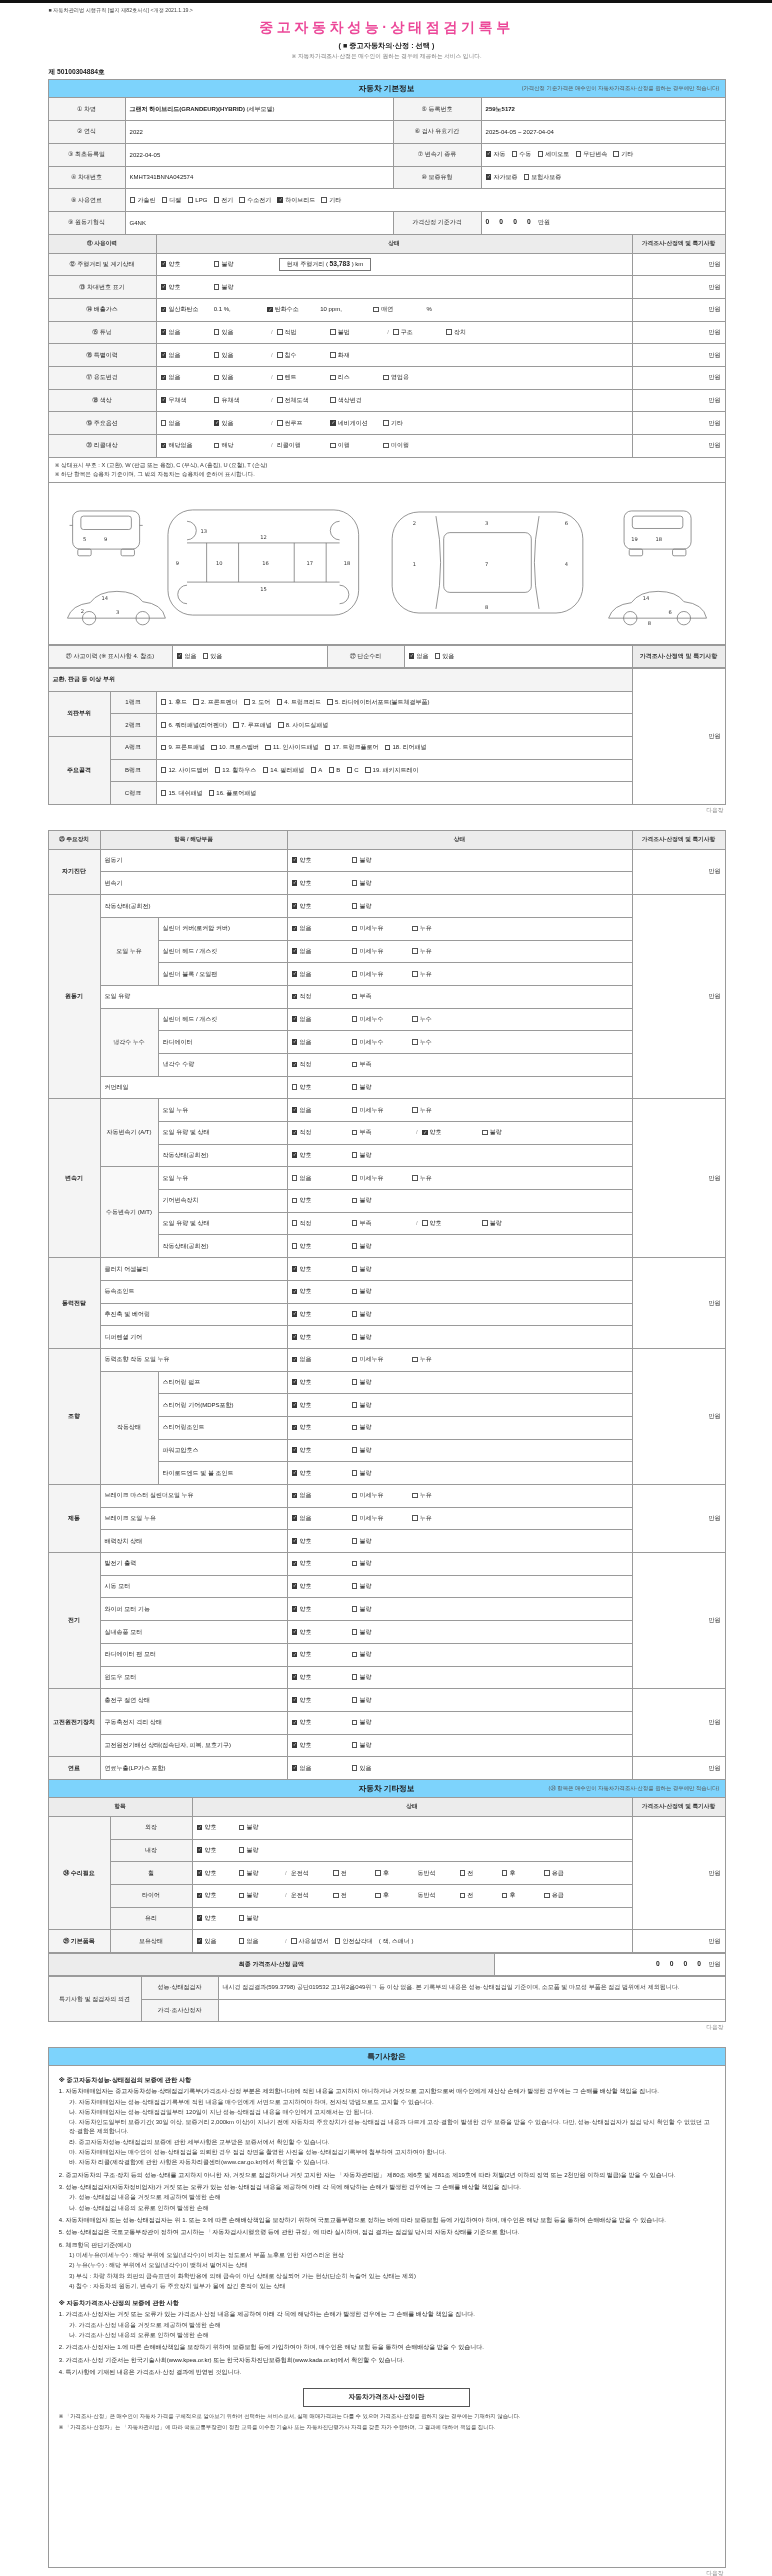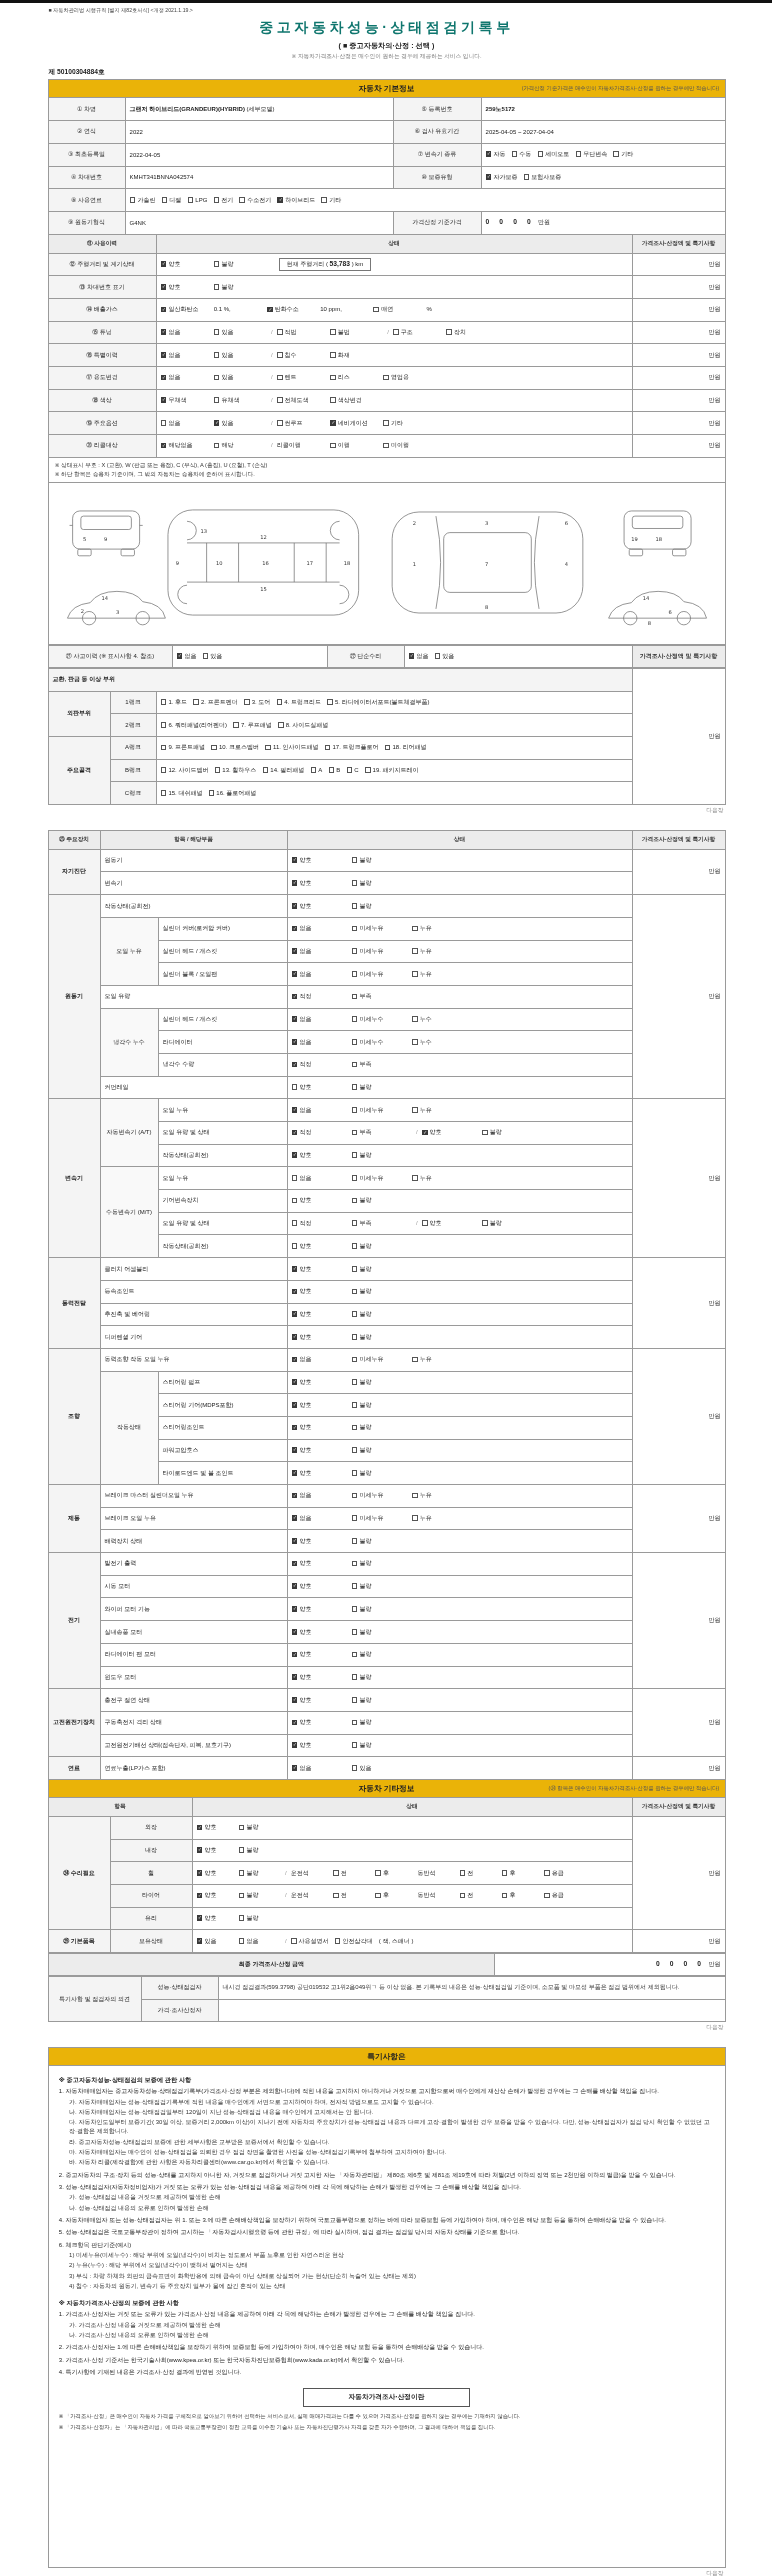--- a/index.html
+++ b/index.html
@@ -1,27 +1,27 @@
 <!DOCTYPE html>
 <html style="font-size:8.2px"><head>
 <meta charset="utf-8">
 <style>
   html,body{margin:0;padding:0}
   body{width:773px;height:2576px;background:#fff;font-family:"Liberation Sans","DejaVu Sans",sans-serif;color:#222;position:relative;overflow:hidden;outline:0.5px solid #c8c8c8}
   .top-strip{height:3.1px;background:#111;width:100%}
   .frame{width:678px;margin:0 auto;padding-top:2.1px}
   .form-ref{font-size:5.2px;color:#444;margin:2.1px 0 1px 1px}
   .doc-head{text-align:center;margin-top:5.2px}
-  .doc-title{font-size:14px;font-weight:bold;letter-spacing:3.6px;color:#0f766e}
+  .doc-title{font-size:14px;font-weight:bold;letter-spacing:3.6px;color:#ec4899}
   .doc-subtitle{font-size:7.2px;font-weight:bold;margin-top:3.1px}
   .doc-subnote{font-size:5.7px;color:#777;margin-top:2.1px}
   .doc-no{font-size:6.7px;font-weight:bold;margin:7.2px 0 3.1px 1px}
   section{display:block}
   .pagegap{margin-top:15.5px}
-  .bar{position:relative;border:0.5px solid #9a9a9a;background:#eab308;height:16.5px;display:flex;align-items:center;justify-content:center;font-weight:bold;font-size:7.7px;margin-top:-0.5px}
+  .bar{position:relative;border:0.5px solid #9a9a9a;background:#7dd3fc;height:16.5px;display:flex;align-items:center;justify-content:center;font-weight:bold;font-size:7.7px;margin-top:-0.5px}
   .bar .bar-note{position:absolute;right:5.2px;font-weight:normal;font-size:5.4px;color:#555}
   table.t{width:100%;border-collapse:collapse;table-layout:fixed;margin-top:-0.5px;background:#fff}
   table.t td,table.t th{border:0.5px solid #9a9a9a;font-size:6px;padding:2.1px 4.1px;height:17.5px;vertical-align:middle;word-break:keep-all}
   table.t thead th,.price-h{background:#ececec;font-size:5.7px;height:13.4px;font-weight:bold;color:#333;text-align:center}
   .lbl{background:#f4f4f4;text-align:center;color:#222}
   .group{background:#f4f4f4;text-align:center;font-weight:bold}
   .sub{background:#f9f9f9;text-align:center}
   .item{text-align:left;padding-left:5.2px}
   .state{text-align:left;padding-left:5.2px}
   .price{text-align:right;padding-right:14.4px;color:#222}

